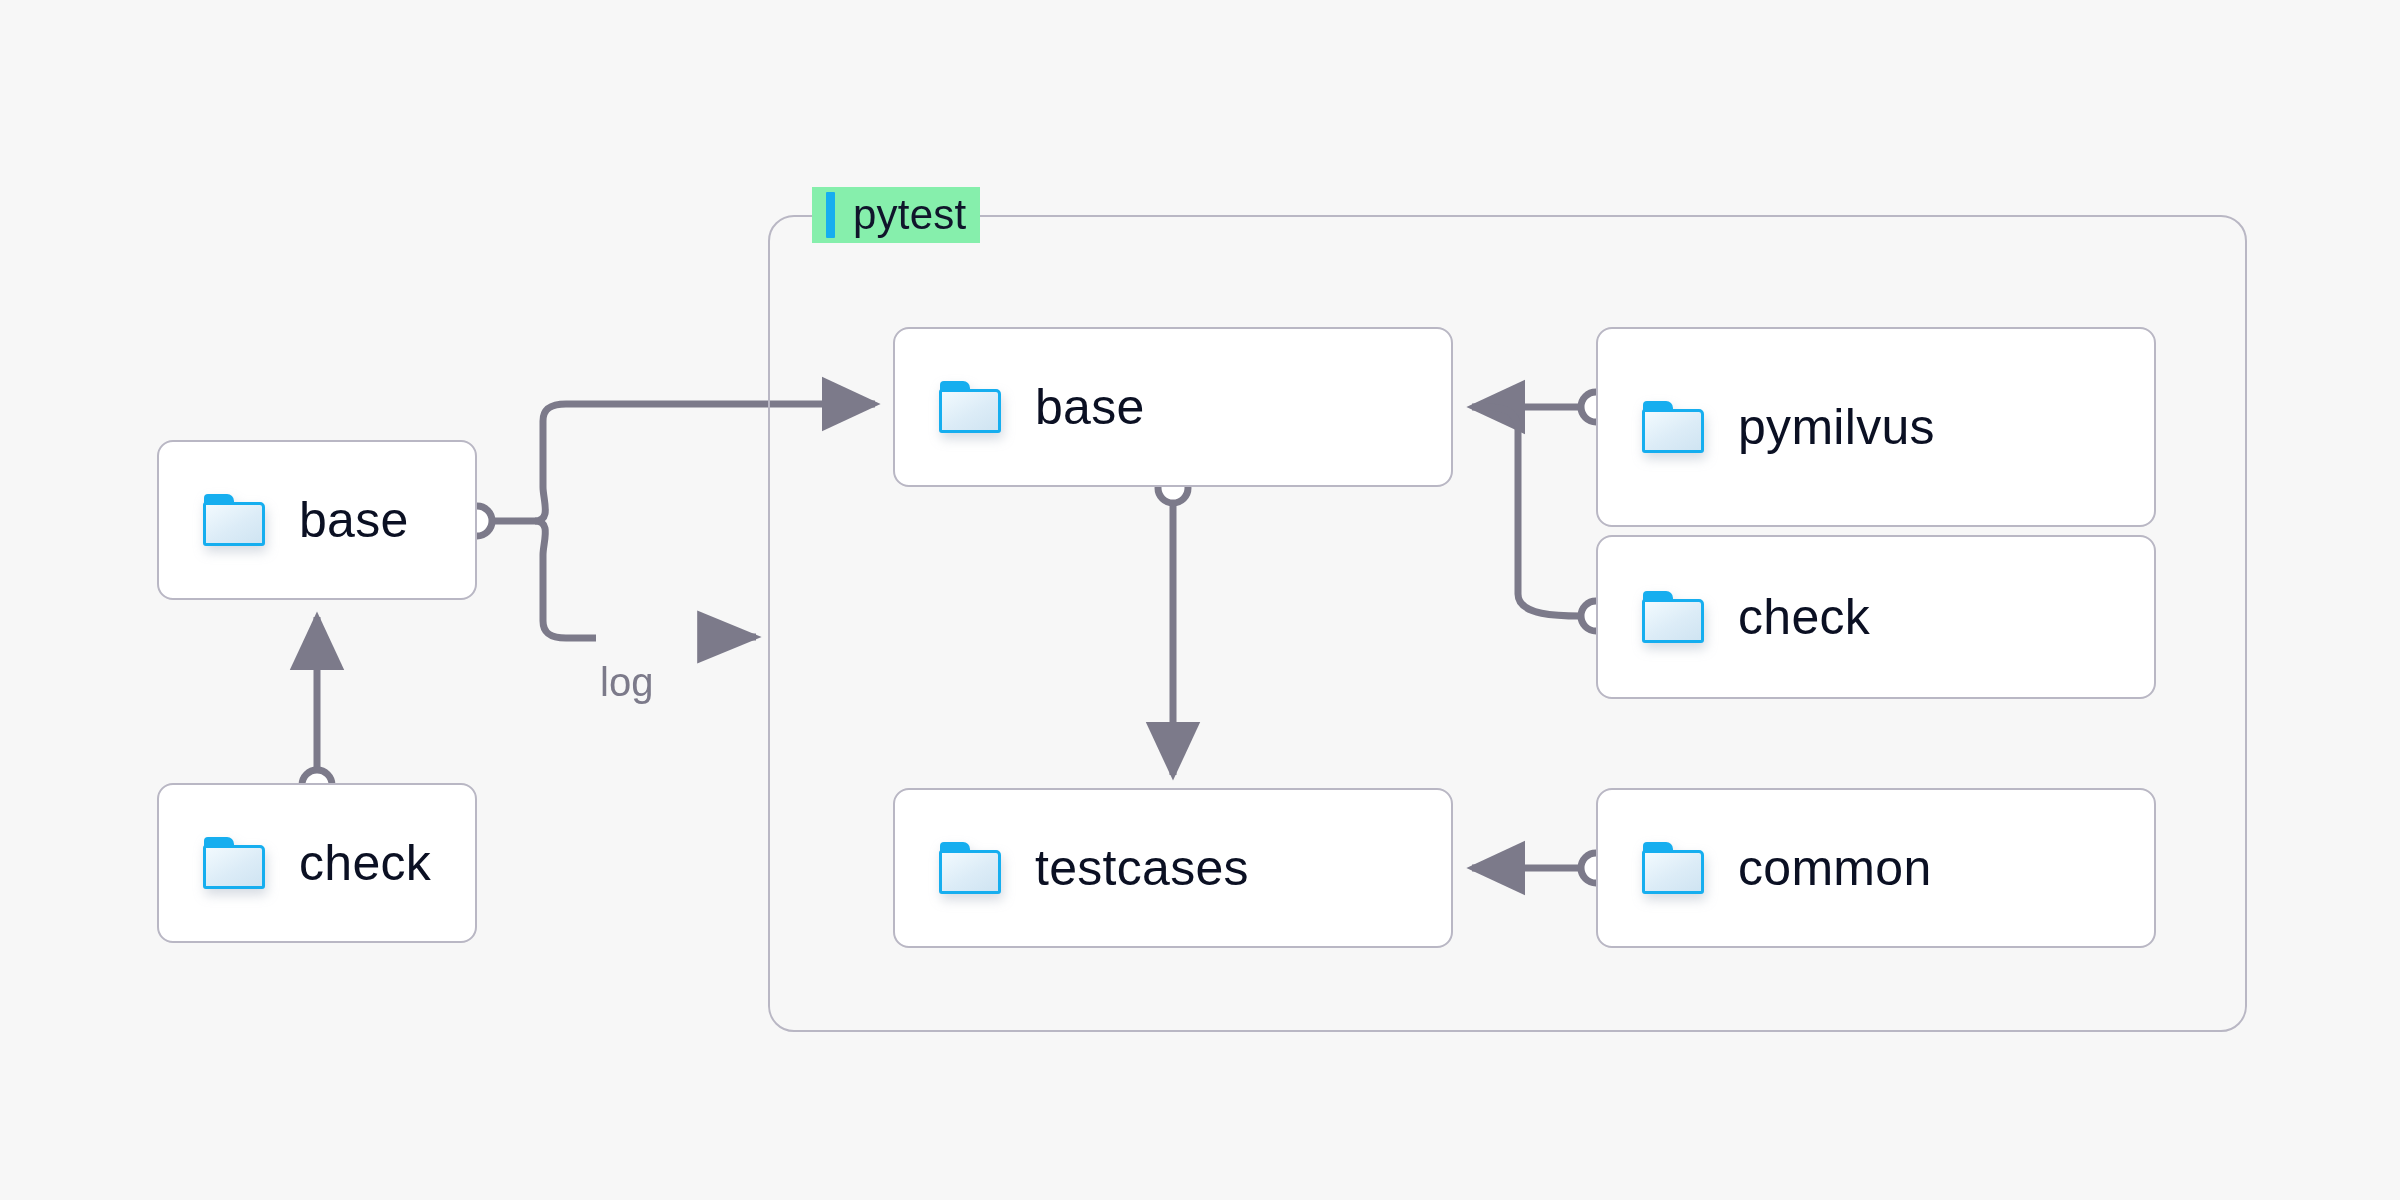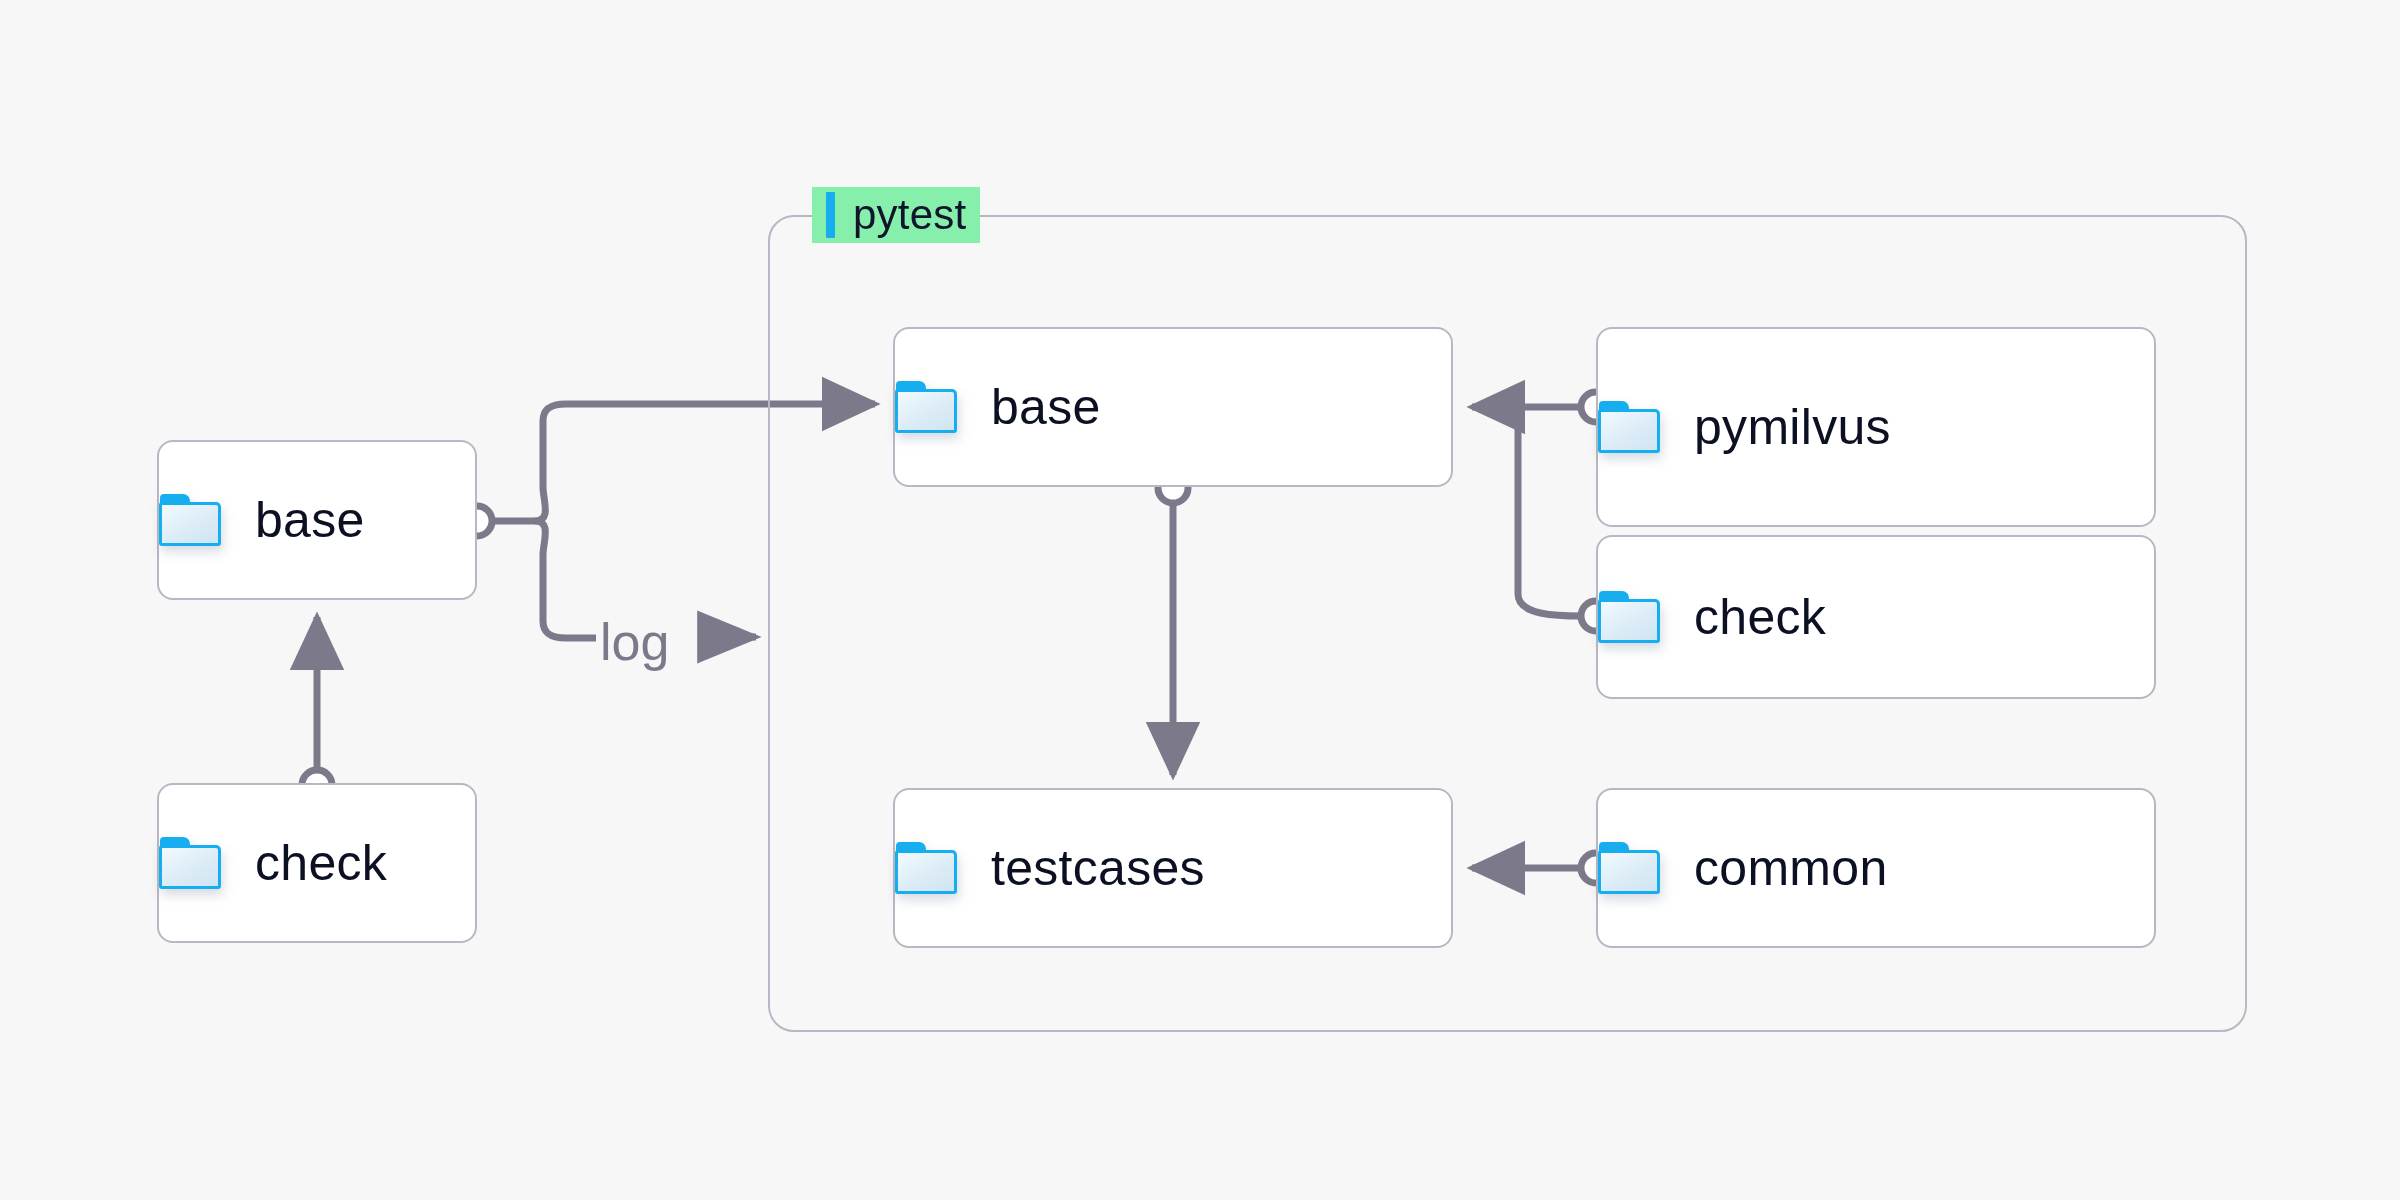--- a/index.html
+++ b/index.html
@@ -59,20 +59,21 @@
 
   
   .node {
     position: absolute;
     box-sizing: border-box;
     background: #ffffff;
     border: 2px solid #b9b7c4;
     border-radius: 16px;
     display: flex;
     align-items: center;
+    padding-left: 44px;
     gap: 34px;
   }
   .node-label {
     font-size: 50px;
     color: #0b1023;
     letter-spacing: 0.3px;
     white-space: nowrap;
   }
 
   
@@ -100,23 +101,24 @@
     height: 44px;
     box-sizing: border-box;
     border: 3px solid #16aeef;
     border-radius: 3px 5px 3px 3px;
     background: linear-gradient(150deg, #f2fafe 0%, #dcecf7 55%, #cfe4f2 100%);
   }
 
   
   .edge-label {
     position: absolute;
-    font-size: 52px;
+    font-size: 40px;
     color: #7c7a8a;
     white-space: nowrap;
+    margin-top: 48px;
   }
 </style>
 </head>
 <body>
 
 <div id="stage">
 
   <svg id="wires" viewBox="0 0 2400 1200" width="2400" height="1200">
     <defs>
       <marker id="arrowhead" markerWidth="9" markerHeight="9" refX="7.6" refY="4.5" orient="auto" markerUnits="strokeWidth">

